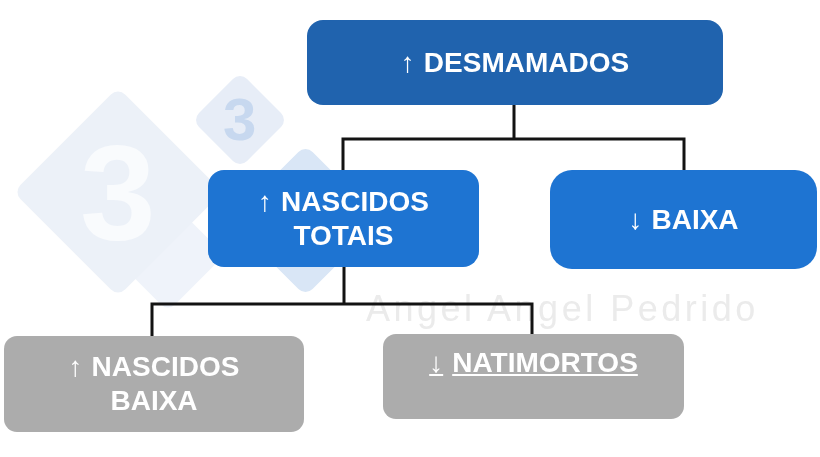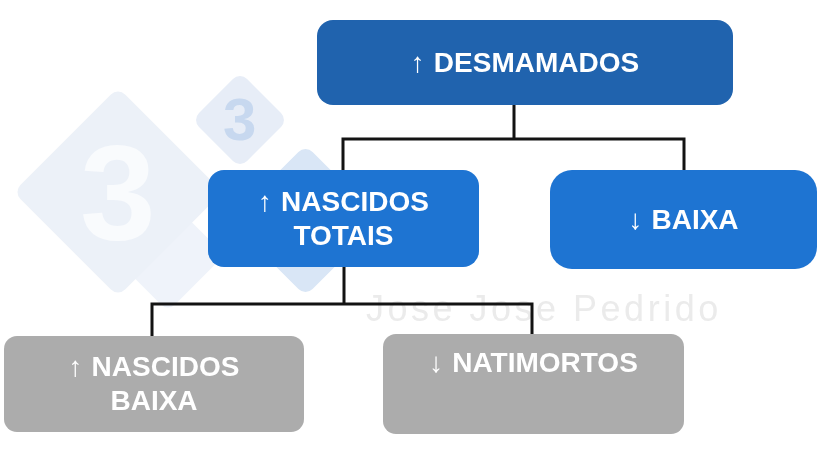--- a/index.html
+++ b/index.html
@@ -41,41 +41,41 @@
   
   .node{
     position:absolute;z-index:4;
     display:flex;flex-direction:column;
     align-items:center;justify-content:center;
     text-align:center;
     color:#fff;font-weight:bold;font-size:28px;line-height:1.2;
   }
   .node .line{display:block;white-space:nowrap;}
   .node .arrow{font-weight:400;margin-right:9px;}
-  #node-desmamados{left:317px;top:20px;width:416px;height:85px;border-radius:16px;align-items:center;}
+  #node-desmamados{left:307px;top:20px;width:416px;height:85px;border-radius:16px;align-items:center;}
   #node-nascidos-vivos{left:208px;top:170px;width:271px;height:97px;border-radius:16px;}
   #node-baixa-lactacao{left:550px;top:170px;width:267px;height:99px;border-radius:22px;}
   #node-nascidos-totais{left:4px;top:336px;width:300px;height:96px;border-radius:13px;}
-  #node-natimortos{left:383px;top:334px;width:301px;height:100px;border-radius:13px;justify-content:flex-start;padding-top:12px;box-sizing:border-box;}
+  #node-natimortos{left:383px;top:334px;width:301px;height:85px;border-radius:13px;justify-content:flex-start;padding-top:12px;box-sizing:border-box;text-decoration:underline;}
 </style>
 </head>
 <body>
 
 <div id="stage">
 
   <div class="diamond" id="diamond-faint" style="background: rgb(239, 243, 250);"></div>
   <div class="diamond" id="diamond-big" style="background: rgb(236, 241, 248);">
     <div class="digit" style="color: rgb(249, 251, 253);">3</div>
   </div>
   <div class="diamond" id="diamond-small" style="background: rgb(231, 237, 247);">
     <div class="digit" style="color: rgb(199, 216, 239);">3</div>
   </div>
   <div class="diamond" id="diamond-mid" style="background: rgb(217, 230, 246);"></div>
 
-  <div id="watermark-author" style="color: rgb(235, 235, 235);">Jose Jose Pedrido</div>
+  <div id="watermark-author" style="color: rgb(235, 235, 235);">Angel Angel Pedrido</div>
 
   <svg id="connector-svg" width="820" height="457">
     <path d="M514,103 L514,139 M343,172 L343,139 L684,139 L684,172" style="stroke: rgb(19, 19, 19);"></path>
     <path d="M344,266 L344,304 M152,338 L152,304 L532,304 L532,338" style="stroke: rgb(19, 19, 19);"></path>
   </svg>
 
   <div class="node" id="node-desmamados" style="background: rgb(32, 99, 174); color: rgb(255, 255, 255);">
     <span class="line">
       <span class="arrow">↑</span><span>DESMAMADOS</span>
     </span>

